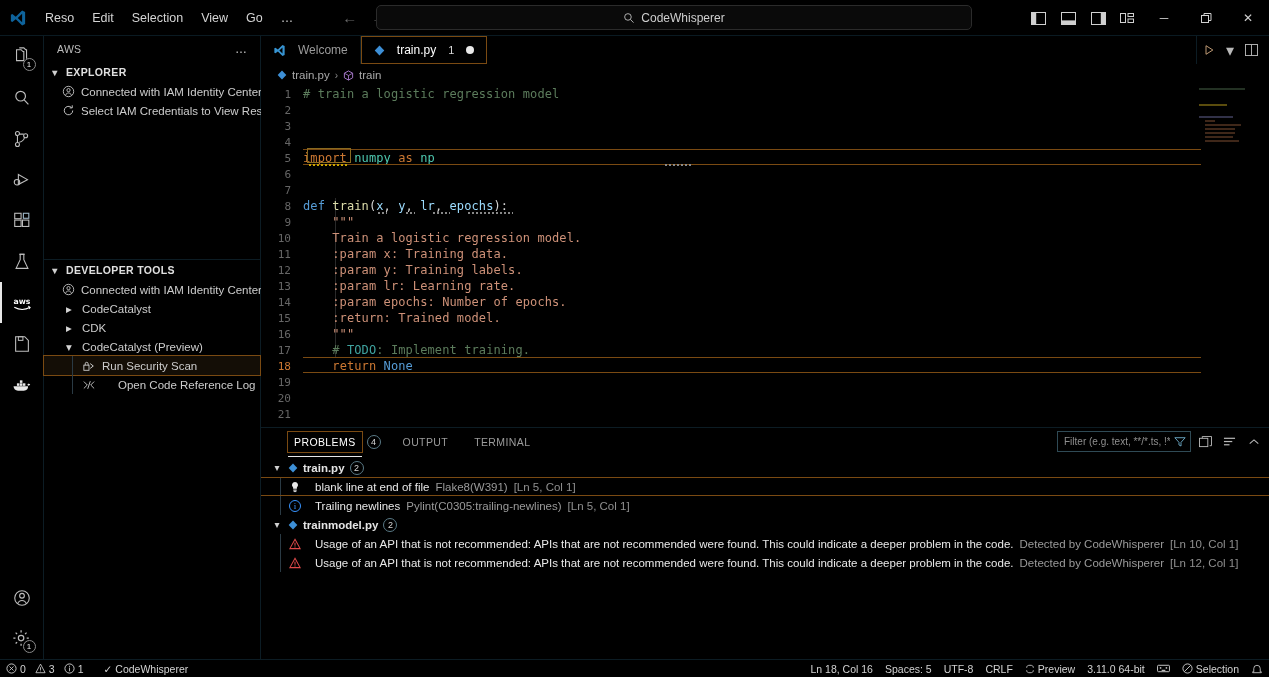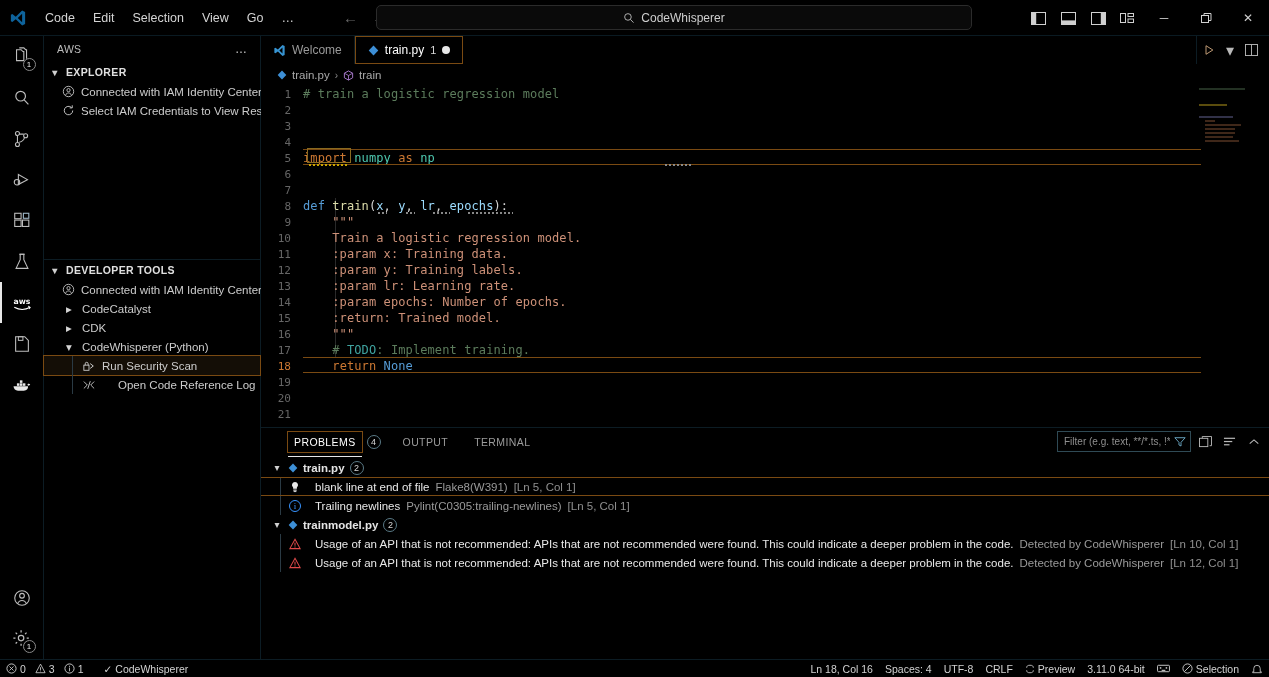--- a/index.html
+++ b/index.html
@@ -88,21 +88,21 @@
     content:""; position:absolute; left: 28px; top:0; bottom:0; width:1px; background:#2a3a44;
   }
   .sb-row.selected { outline: 1px solid #7a4a12; background: #140e06; }
   .sb-sep { height: 1px; background: #0c1c24; margin-top: 4px; }
   .sb-spacer { flex: 1; }
 
   
   .editor-area { flex: 1; display:flex; flex-direction: column; min-width:0; background:#000; }
   .tabsbar { height: 28px; display:flex; align-items: stretch; background:#000; position:relative; }
   .tab {
-    display:flex; align-items:center; gap:6px; padding: 0 12px; font-size: 12px;
+    display:flex; align-items:center; gap:12px; padding: 0 12px; font-size: 12px;
     color:#9a9a9a; background:#000; border-right: 1px solid #0c1c24; cursor: default;
     white-space: nowrap;
   }
   .tab.active { color:#ffffff; border: 1px solid #7a4a12; }
   .tab .dot { width:8px; height:8px; border-radius:50%; background:#e8e8e8; display:inline-block; }
   .tab .cnt { font-size: 11px; color:#d8d8d8; }
   .tabs-right { position:absolute; right:0; top:0; height:28px; display:flex; align-items:center; padding-right:6px; gap:2px; border-left:1px solid #0c1c24;}
   .tab-act { width:24px; height:24px; display:flex; align-items:center; justify-content:center; color:#b9b9b9; cursor:default; }
 
   .breadcrumb {
@@ -206,21 +206,21 @@
 
 <div id="app">
 
   <div class="titlebar">
     <div class="vscode-logo">
       <svg viewBox="0 0 24 24">
           <path fill="#0e639c" d="M17.5 2 9 10.2 4.5 6.8 2.5 7.8v8.4l2 1 4.5-3.4 8.5 8.2 4-1.9V3.9L17.5 2zm0 4.3v11.4L11.7 12l5.8-5.7z"></path>
         </svg>
     </div>
     <div class="menu">
-      <div class="menu-item">Code</div>
+      <div class="menu-item">Reso</div>
       <div class="menu-item">Edit</div>
       <div class="menu-item">Selection</div>
       <div class="menu-item">View</div>
       <div class="menu-item">Go</div>
       <div class="menu-item">…</div>
     </div>
     <div class="nav-arrows">
       <span class="nav-arrow">←</span>
       <span class="nav-arrow">→</span>
     </div>
@@ -407,21 +407,21 @@
       <div class="sb-row">
         <span class="ri">▸</span>
         <span>CodeCatalyst</span>
       </div>
       <div class="sb-row">
         <span class="ri">▸</span>
         <span>CDK</span>
       </div>
       <div class="sb-row">
         <span class="ri">▾</span>
-        <span>CodeWhisperer (Python)</span>
+        <span>CodeCatalyst (Preview)</span>
       </div>
       <div class="sb-row indent selected">
         <span class="ri" style="position:absolute;left:38px">
           <svg width="12" height="12" viewBox="0 0 14 14">
               <rect x="1" y="6" width="6" height="6" fill="none" stroke="#d6d6d6" stroke-width="1"></rect>
               <path d="M2.6 6V4.4a1.7 1.7 0 0 1 3.4 0V6" fill="none" stroke="#d6d6d6" stroke-width="1"></path>
               <path d="M8.4 4.2L12 7l-3.6 2.8" fill="none" stroke="#d6d6d6" stroke-width="1.1"></path>
             </svg>
         </span>
         <span style="padding-left:16px">Run Security Scan</span>
@@ -755,21 +755,21 @@
           </svg>
       </span>
       <span>1</span>
     </div>
     <div class="sb-item" style="margin-left:8px">
       <span>✓</span>
       <span>CodeWhisperer</span>
     </div>
     <div class="sb-flex"></div>
     <div class="sb-item">Ln 18, Col 16</div>
-    <div class="sb-item">Spaces: 4</div>
+    <div class="sb-item">Spaces: 5</div>
     <div class="sb-item">UTF-8</div>
     <div class="sb-item">CRLF</div>
     <div class="sb-item">
       <span>
         <svg width="10" height="10" viewBox="0 0 12 12">
             <path d="M2 4.5c0-2 1-3 4-3s4 1 4 3" fill="none" stroke="#d2d2d2" stroke-width="1"></path>
             <path d="M10 7.5c0 2-1 3-4 3s-4-1-4-3" fill="none" stroke="#d2d2d2" stroke-width="1"></path>
           </svg>
       </span>
       <span>Preview</span>

